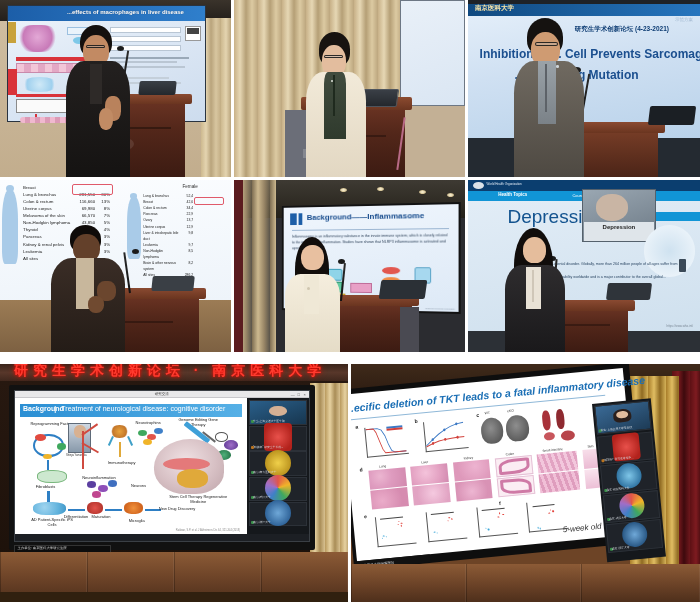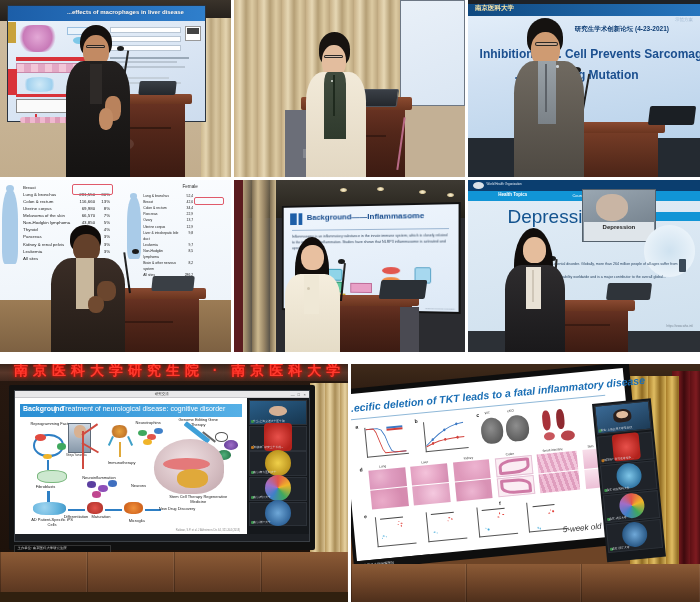--- a/index.html
+++ b/index.html
@@ -590,21 +590,21 @@
         <div style="position:absolute;left:44%;top:34%;width:2px;height:26%;background:#cfc6b8;"></div>
       </div>
     </div>
   </div>
 
   <div class="photo" style="left:0px; top:364px; width:348px; height:238px;">
     <div class="scene">
       <div style="position:absolute;inset:0;background:#3b2418;"></div>
 
       <div class="led-banner" style="left:0; top:0; width:100%; height:8%;">
-        <div class="led-text" style="font-size:14px;">南京医科大学研究生院 · 南京医科大学</div>
+        <div class="led-text" style="font-size:14px;">研究生学术创新论坛 · 南京医科大学</div>
       </div>
 
       <div style="position:absolute;left:0;top:7%;width:100%;height:93%;background:linear-gradient(180deg,#271810 0%,#1b1009 100%);"></div>
 
       <div class="curtain" style="right:0; width:11%; top:8%; bottom:20%;
                   background:repeating-linear-gradient(90deg,#b99a5e 0px,#e6d1a0 5px,#a98d57 10px,#d8c191 15px);"></div>
 
       <div style="position:absolute;left:2.5%;top:9%;width:88%;height:69%;background:#111;border-radius:2px;"></div>
 
       <div class="vc-window" style="left:4%; top:11%; width:85%; height:64%;">

